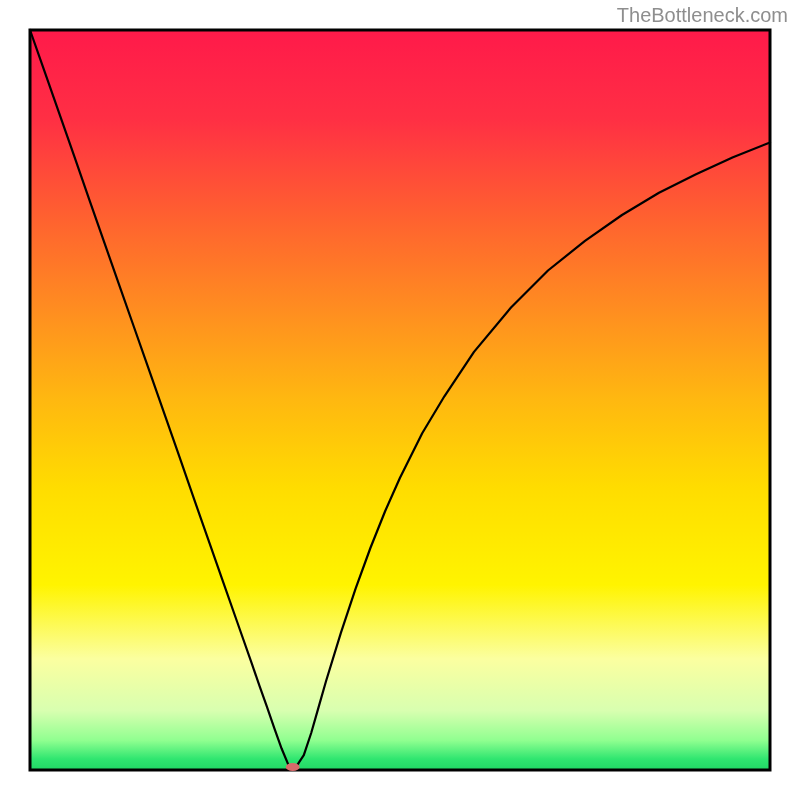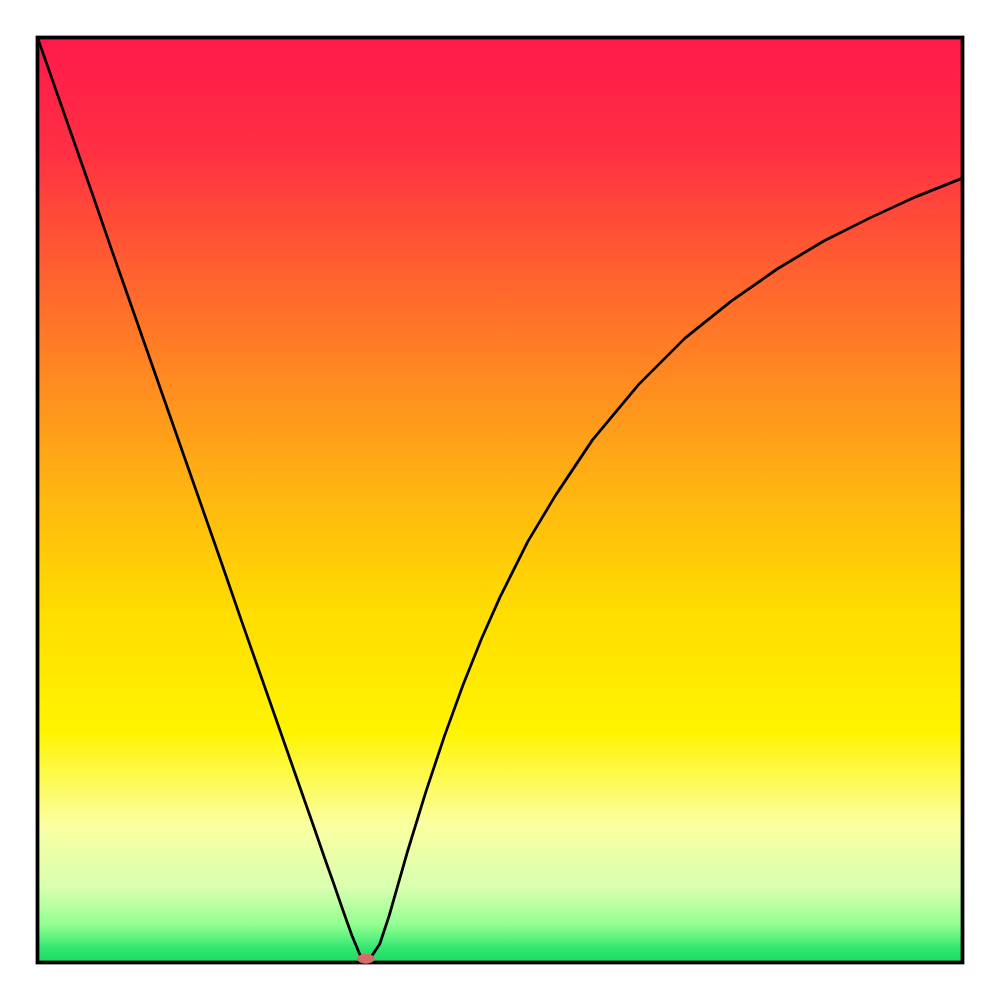--- a/index.html
+++ b/index.html
@@ -23,20 +23,21 @@
     z-index: 10;
   }
   svg {
     display: block;
   }
 </style>
 </head>
 <body>
 
 <div class="chart-container">
+  <div class="watermark">TheBottleneck.com</div>
   <svg id="chart-svg" width="800" height="800" viewBox="0 0 800 800">
     <defs>
       <linearGradient id="bg-grad" x1="0" y1="0" x2="0" y2="1">
           <stop offset="0.00%" stop-color="#ff1a4a"></stop>
           <stop offset="12.00%" stop-color="#ff2f44"></stop>
           <stop offset="25.00%" stop-color="#ff6030"></stop>
           <stop offset="38.00%" stop-color="#ff8e20"></stop>
           <stop offset="50.00%" stop-color="#ffb810"></stop>
           <stop offset="62.00%" stop-color="#ffdd00"></stop>
           <stop offset="75.00%" stop-color="#fff400"></stop>

